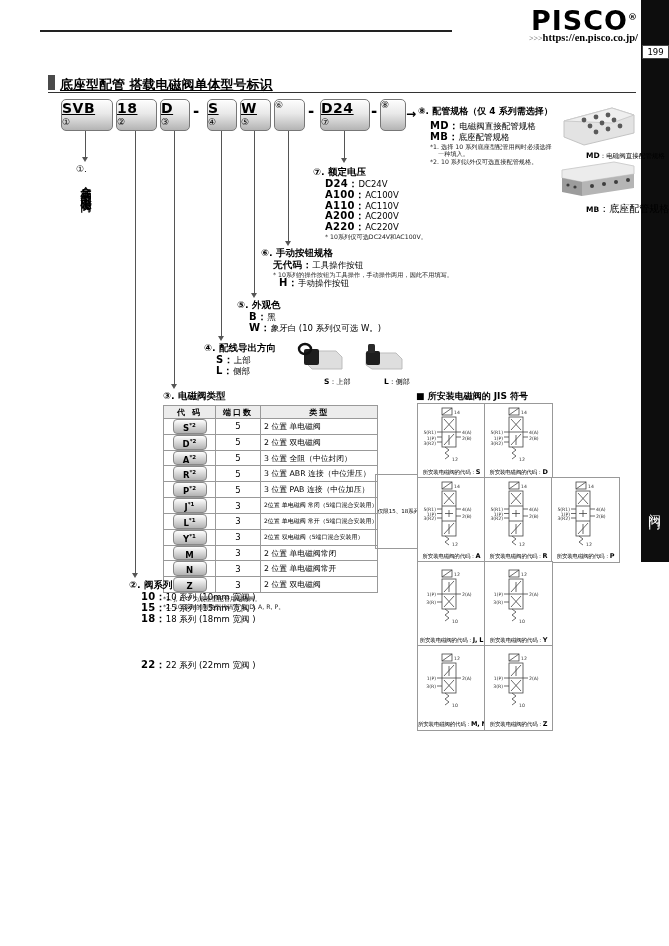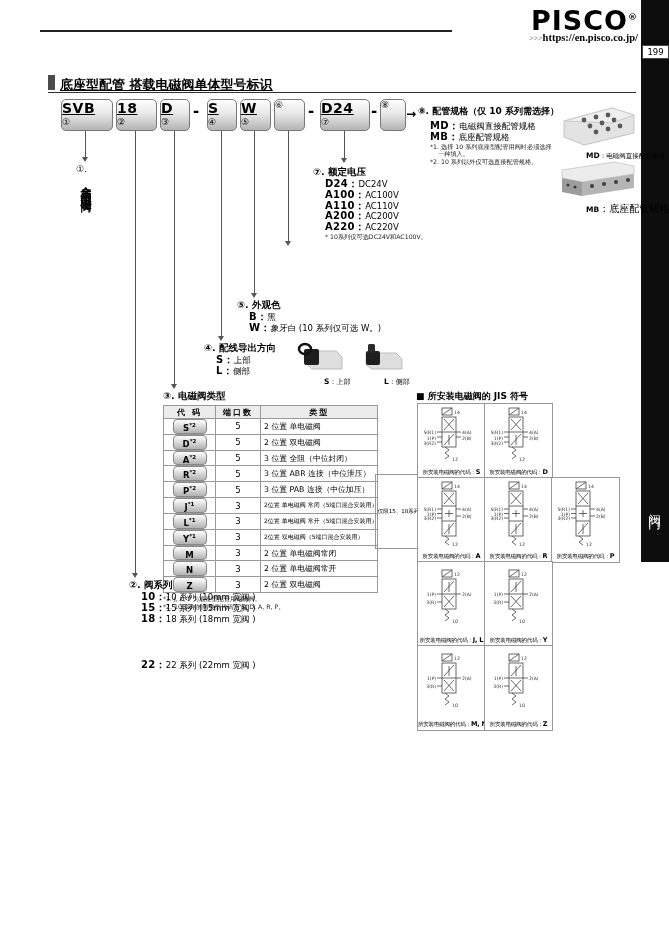--- a/index.html
+++ b/index.html
@@ -202,21 +202,21 @@
     <div class="arrow-d" style="left:251px;top:293px;"></div>
   <div class="vline" style="left:288px;top:131px;height:110px;"></div>
     <div class="arrow-d" style="left:285px;top:241px;"></div>
   <div class="vline" style="left:344px;top:131px;height:27px;"></div>
     <div class="arrow-d" style="left:341px;top:158px;"></div>
 
   <div class="abs" style="left:76px;top:164px;font-size:9px;">①.</div>
   <div class="abs vert" style="left:77px;top:177px;height:145px;">金属制电磁阀</div>
 
   <div class="abs" style="left:418px;top:105px;width:150px;">
-    <div class="sec-title" style="font-size:9px;">⑧. 配管规格（仅 10 系列需选择）</div>
+    <div class="sec-title" style="font-size:9px;">⑧. 配管规格（仅 4 系列需选择）</div>
     <div class="iline" style="margin:3px 0 0 12px;"><b>MD：</b><span>电磁阀直接配管规格</span></div>
     <div class="iline" style="margin-left:12px;"><b>MB：</b><span>底座配管规格</span></div>
     <div class="note" style="margin-left:12px;">*1. 选择 10 系列底座型配管用阀时必须选择</div>
     <div class="note" style="margin-left:20px;">一种填入。</div>
     <div class="note" style="margin-left:12px;">*2. 10 系列以外仅可选直接配管规格。</div>
   </div>
 
   <div class="abs" style="left:554px;top:103px;width:86px;">
     <svg width="86" height="44">
       <polygon points="10,18 58,5 80,12 80,30 30,42 10,34" fill="#e3e3e3" stroke="#c4c4c4"></polygon>
@@ -251,20 +251,26 @@
   <div class="abs" style="left:313px;top:166px;width:170px;">
     <div class="sec-title">⑦. 额定电压</div>
     <div class="iline" style="margin-left:12px;"><b>D24：</b><span>DC24V</span></div>
     <div class="iline" style="margin-left:12px;"><b>A100：</b><span>AC100V</span></div>
     <div class="iline" style="margin-left:12px;"><b>A110：</b><span>AC110V</span></div>
     <div class="iline" style="margin-left:12px;"><b>A200：</b><span>AC200V</span></div>
     <div class="iline" style="margin-left:12px;"><b>A220：</b><span>AC220V</span></div>
     <div class="note" style="margin-left:12px;">* 10系列仅可选DC24V和AC100V。</div>
   </div>
 
+  <div class="abs" style="left:261px;top:247px;">
+    <div class="sec-title">⑥. 手动按钮规格</div>
+    <div class="iline" style="margin-left:12px;"><b style="font-size:9.5px;">无代码：</b><span>工具操作按钮</span></div>
+    <div class="note" style="margin-left:12px;">* 10系列的操作按钮为工具操作，手动操作两用，因此不用填写。</div>
+    <div class="iline" style="margin-left:18px;"><b>H：</b><span>手动操作按钮</span></div>
+  </div>
 
   <div class="abs" style="left:237px;top:299px;">
     <div class="sec-title">⑤. 外观色</div>
     <div class="iline" style="margin-left:12px;"><b>B：</b><span>黑</span></div>
     <div class="iline" style="margin-left:12px;"><b>W：</b><span>象牙白 (10 系列仅可选 W。)</span></div>
   </div>
 
   <div class="abs" style="left:204px;top:342px;">
     <div class="sec-title">④. 配线导出方向</div>
     <div class="iline" style="margin-left:12px;"><b>S：</b><span>上部</span></div>

